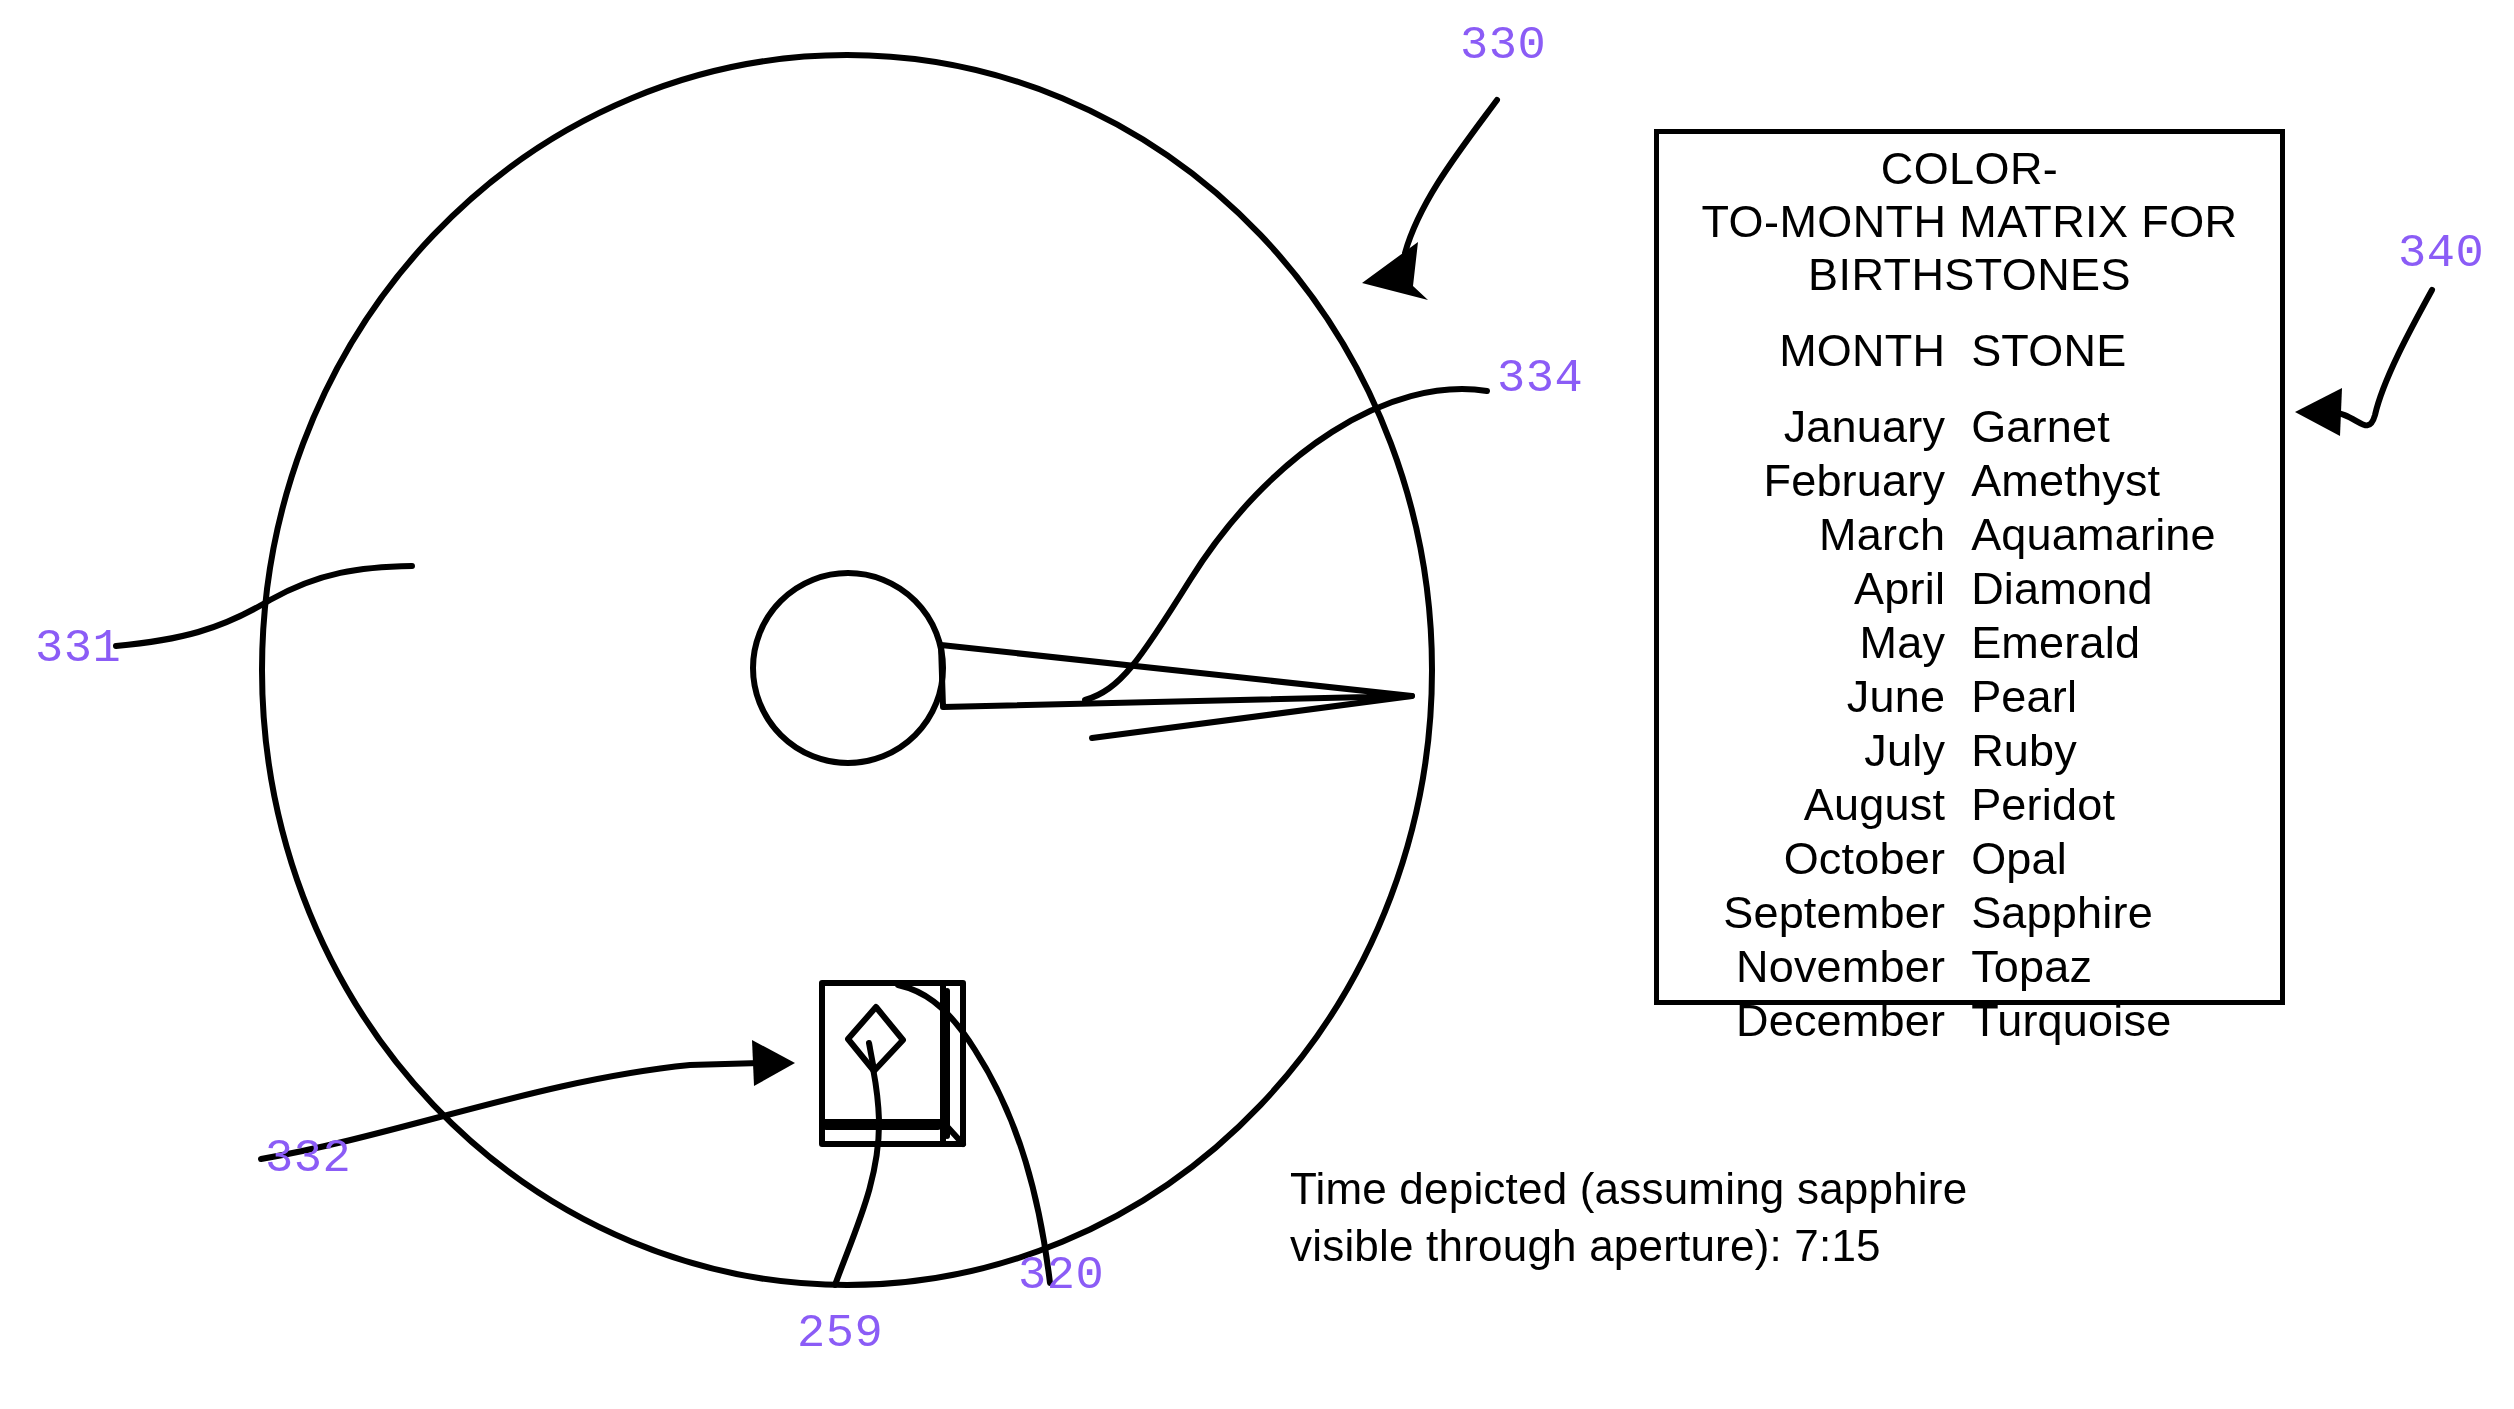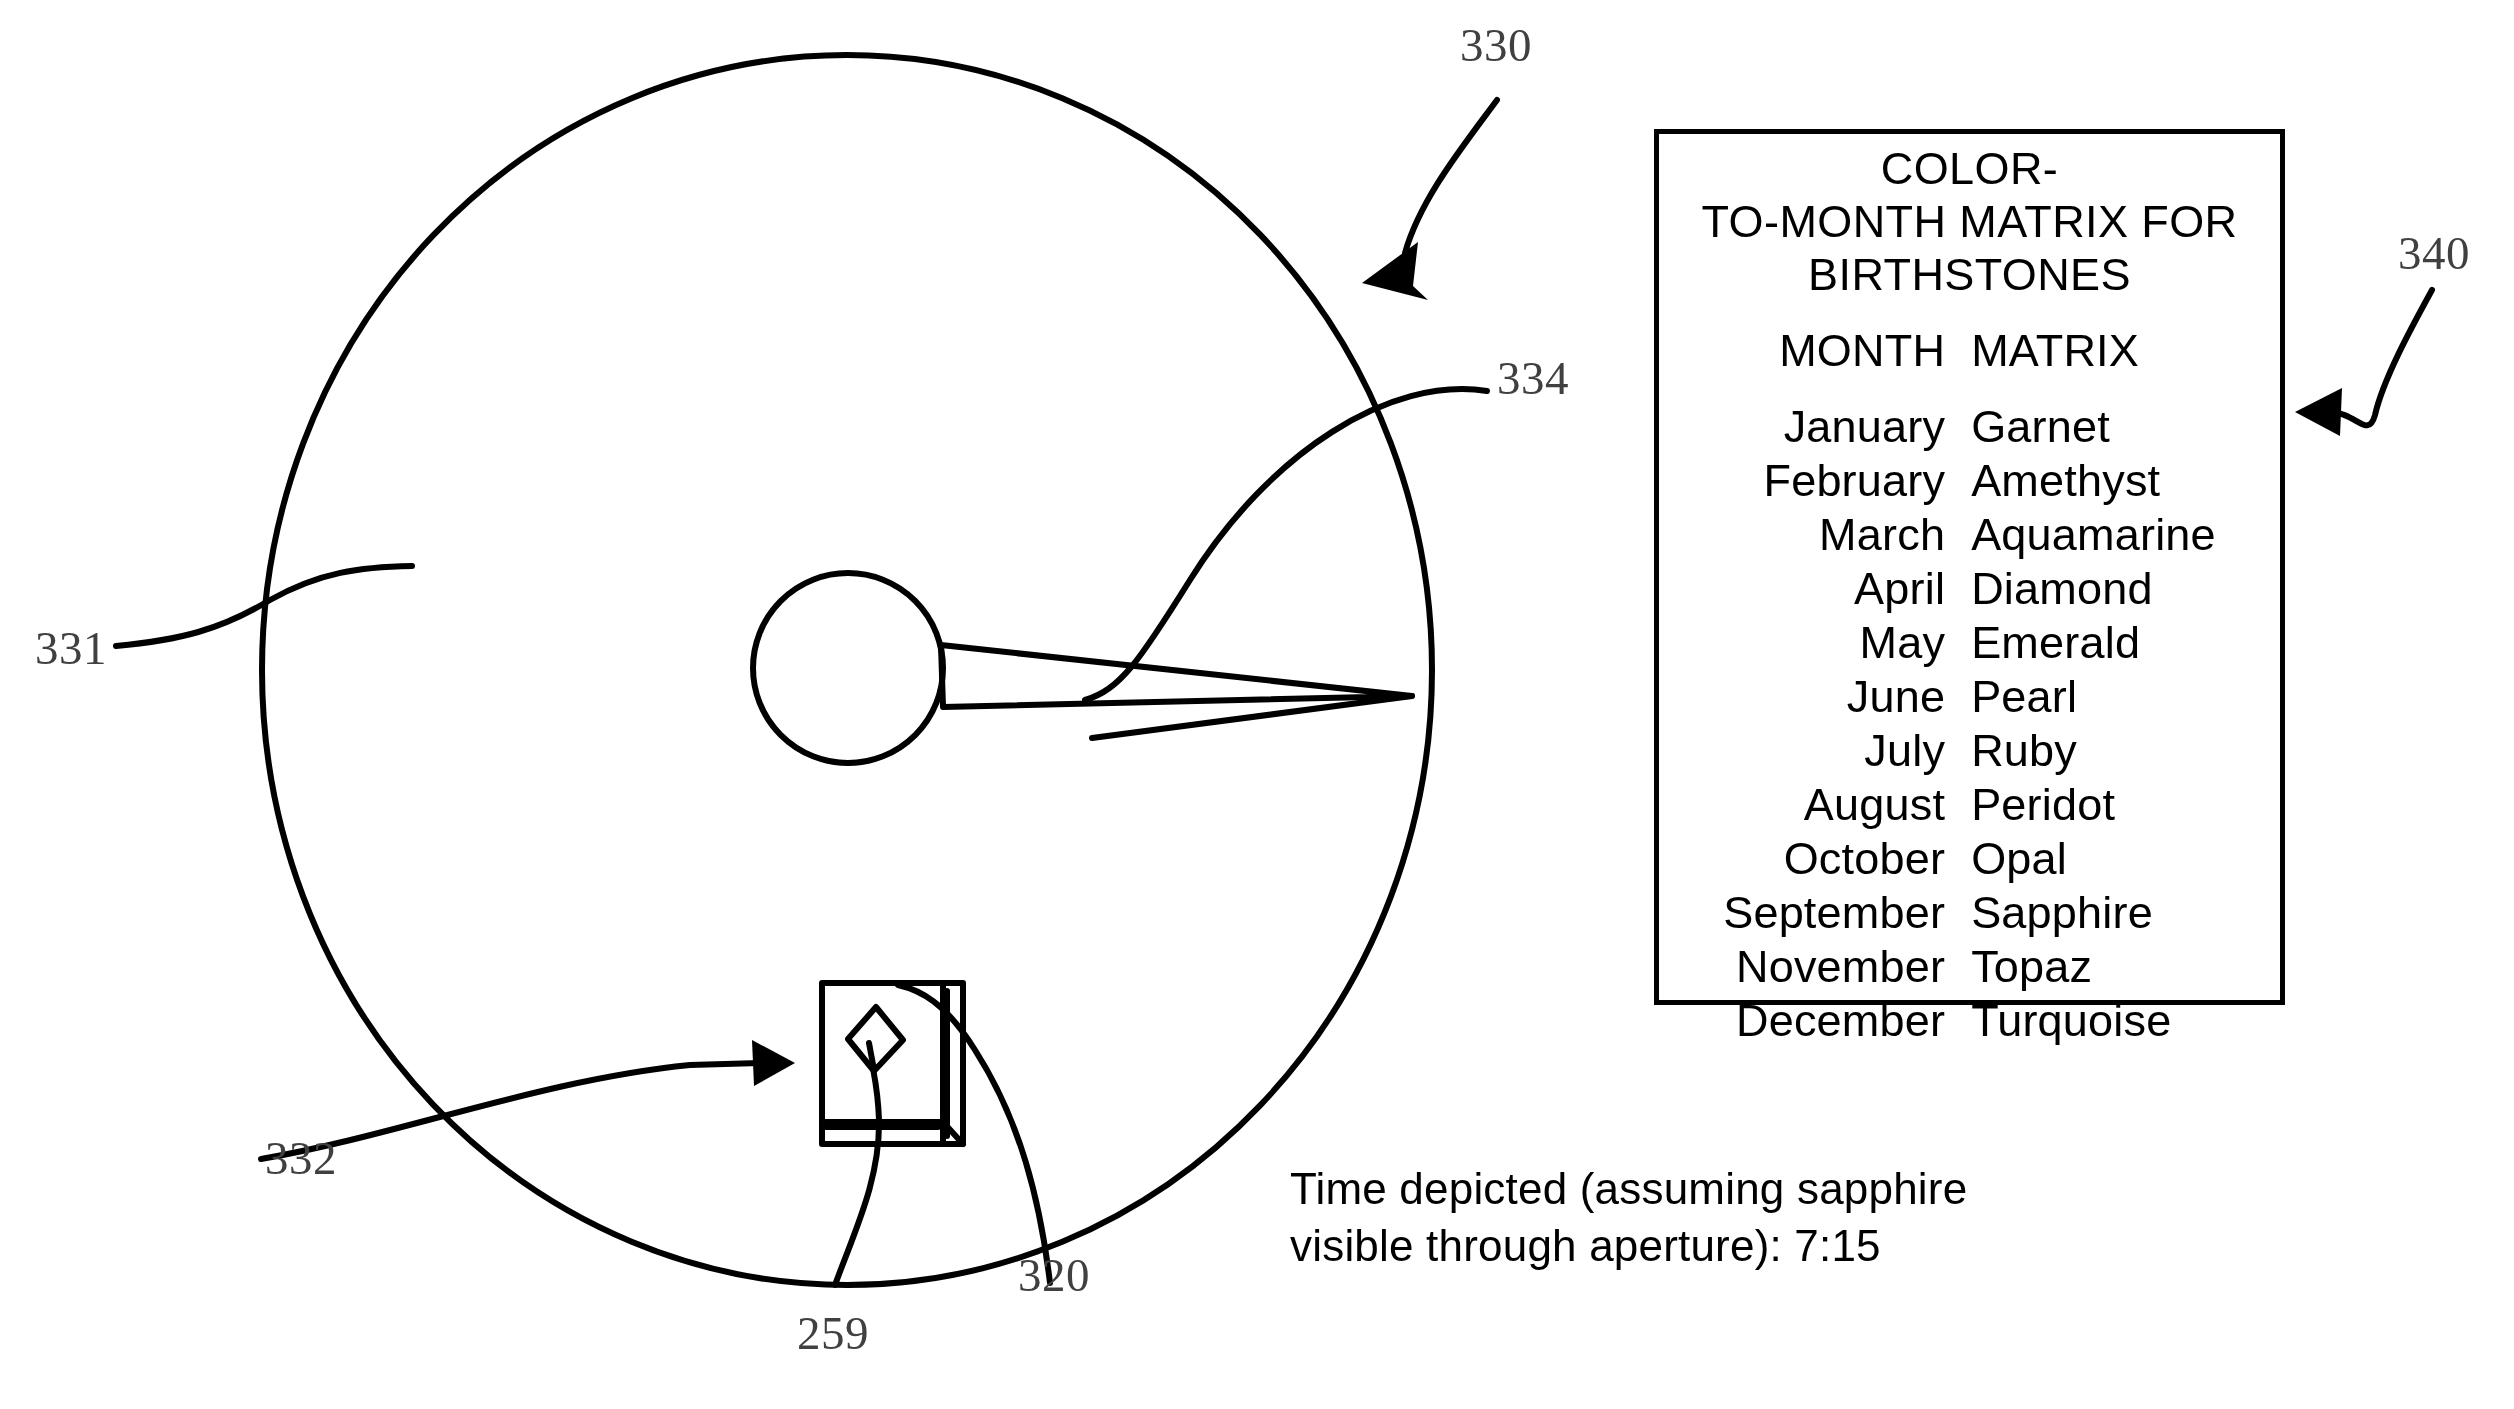--- a/index.html
+++ b/index.html
@@ -34,25 +34,25 @@
     fill: none;
     stroke: #000000;
     stroke-linecap: round;
     stroke-linejoin: round;
   }
   .fill-black { fill: #000000; stroke: none; }
 
   
   .ref-num {
     position: absolute;
-    font-family: Liberation Serif, serif;
+    font-family: Liberation Mono, monospace;
     font-size: 47px;
     font-weight: 400;
     letter-spacing: 0.5px;
-    color: #404040;
+    color: #8b5cf6;
     white-space: nowrap;
     line-height: 1;
   }
   
   #matrix-box {
     position: absolute;
     left: 1654px;
     top: 129px;
     width: 631px;
     height: 876px;
@@ -173,21 +173,21 @@
 
   <div id="matrix-title">COLOR-
 TO-MONTH MATRIX FOR
 BIRTHSTONES</div>
 
   <div id="matrix-table">
     <table>
       <tbody>
         <tr class="header-row">
           <td class="col-month">MONTH</td>
-          <td class="col-stone">MATRIX</td>
+          <td class="col-stone">STONE</td>
         </tr>
         <tr>
           <td class="col-month">January</td>
           <td class="col-stone">Garnet</td>
         </tr>
         <tr>
           <td class="col-month">February</td>
           <td class="col-stone">Amethyst</td>
         </tr>
         <tr>

